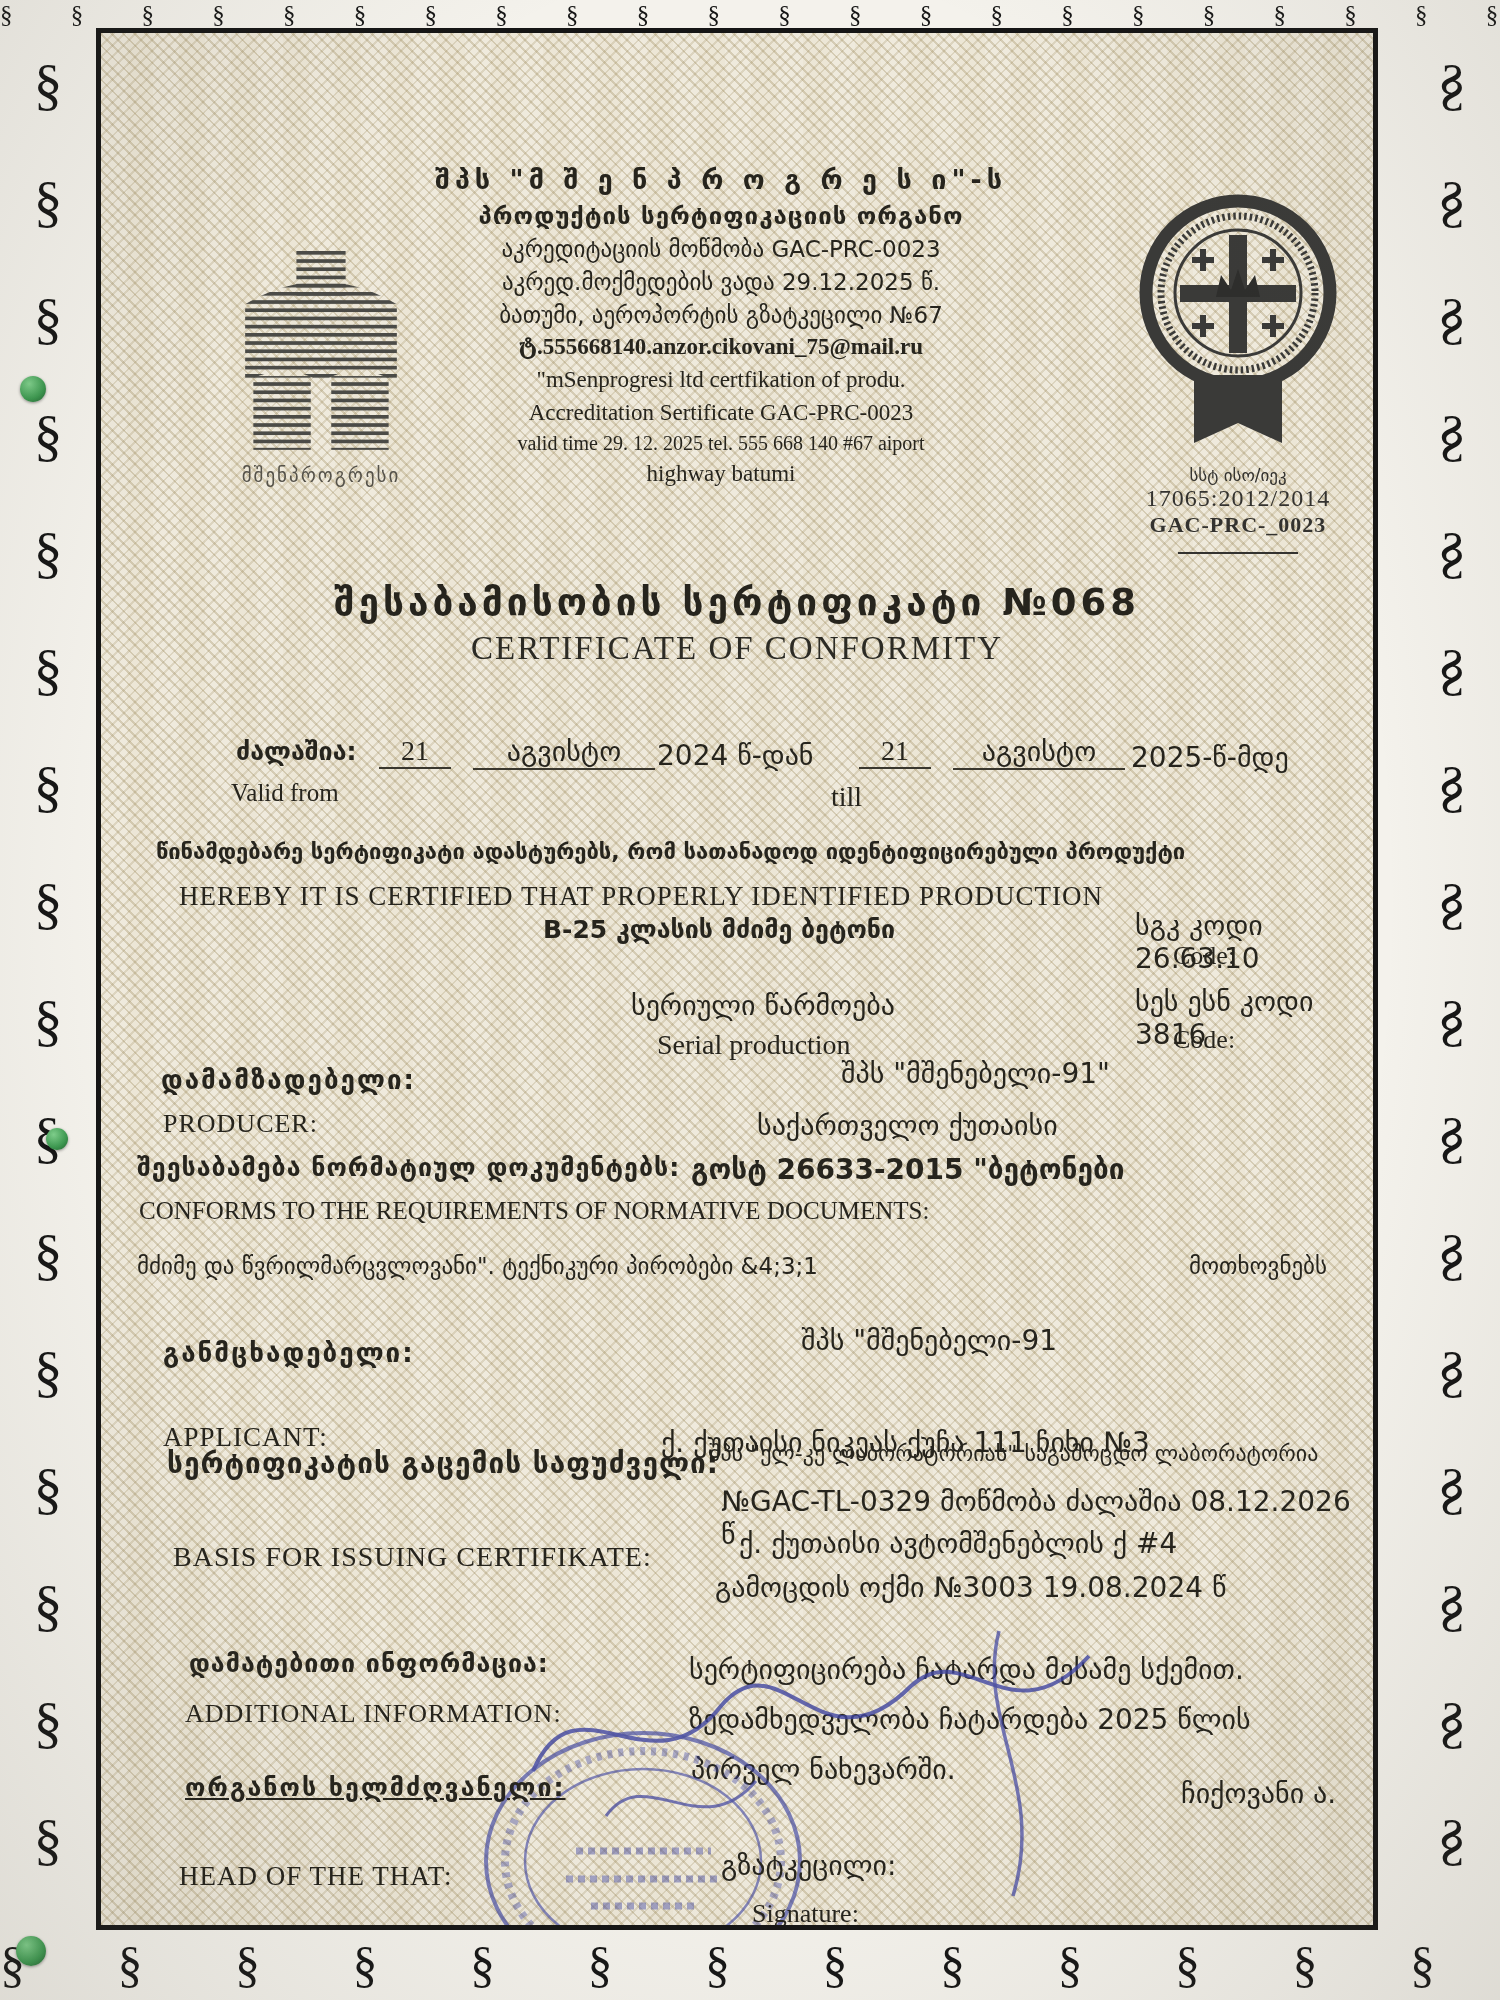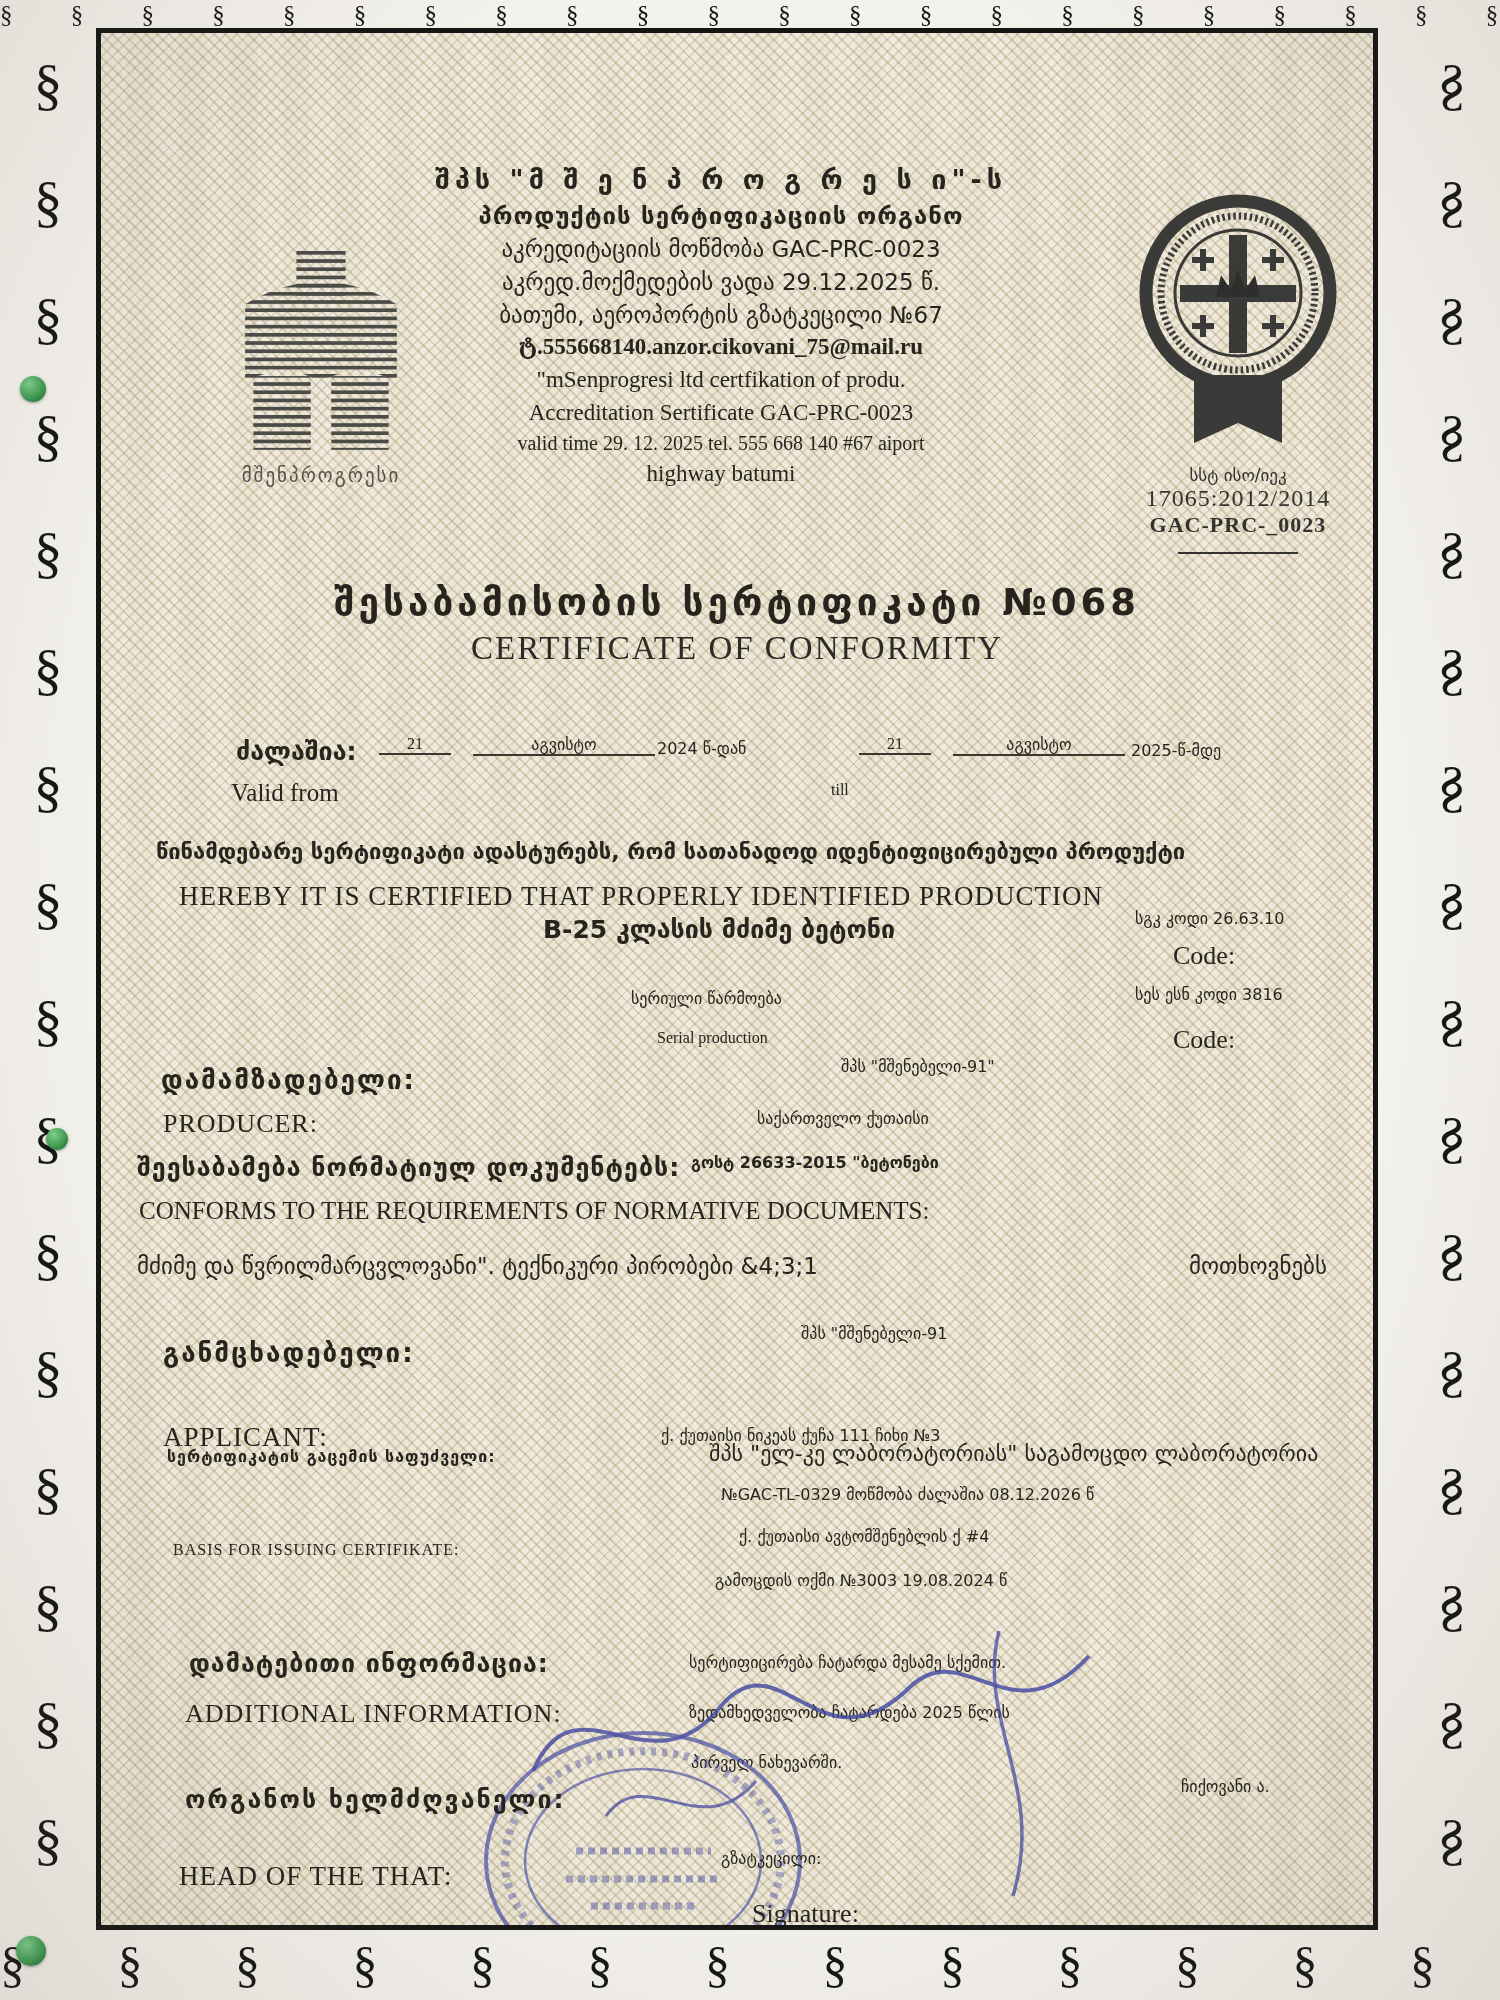--- a/index.html
+++ b/index.html
@@ -50,21 +50,21 @@
   .seal-cap1{font-size:17px;margin-top:6px;}
   .seal-cap2{font-size:24px;letter-spacing:1px;}
   .seal-cap3{font-size:22px;font-weight:700;letter-spacing:1px;}
   .seal-cap3 .dash-line{display:inline-block;width:120px;border-bottom:2px solid #33322f;vertical-align:4px;}
   
   .title-block{left:0;top:548px;width:100%;text-align:center;}
   .title-ka{font-size:37px;font-weight:700;letter-spacing:4px;}
   .title-en{font-size:33px;letter-spacing:2px;margin-top:6px;color:#2c2b25;}
   
   .sec{left:0;top:0;width:100%;}
-  .t22{font-size:22px;} .t23{font-size:23px;} .t24{font-size:16px;} .t25{font-size:25px;} .t26{font-size:26px;} .t27{font-size:27px;}
+  .t22{font-size:22px;} .t23{font-size:23px;} .t24{font-size:28px;} .t25{font-size:25px;} .t26{font-size:26px;} .t27{font-size:27px;}
   .lbl{font-weight:700;letter-spacing:1px;}
   .z5{z-index:5;}
   
   .stamp-svg{left:300px;top:1578px;z-index:4;opacity:.88;}
   
   .pin{position:absolute;border-radius:50%;background:radial-gradient(circle at 35% 30%, #7fd08c, var(--pin-green) 60%, #1f5e2c);box-shadow:0 1px 3px rgba(0,0,0,.4);}
   .vignette{position:absolute;inset:0;pointer-events:none;
     background:radial-gradient(ellipse at 50% 45%, rgba(255,255,255,0) 60%, rgba(90,85,70,.14) 100%);}
 </style>
 </head>
@@ -201,21 +201,21 @@
 
     <div class="abs sec" style="top:1604px;">
       <span class="abs ka t25 lbl" style="left:88px;top:12px;">დამატებითი ინფორმაცია:</span>
       <span class="abs ka t24" style="left:588px;top:16px;">სერტიფიცირება ჩატარდა მესამე სქემით.</span>
       <span class="abs t26" style="left:84px;top:62px;letter-spacing:1px;">ADDITIONAL INFORMATION:</span>
       <span class="abs ka t24" style="left:588px;top:66px;">ზედამხედველობა ჩატარდება 2025 წლის</span>
       <span class="abs ka t24" style="left:590px;top:116px;">პირველ ნახევარში.</span>
     </div>
 
     <div class="abs sec z5" style="top:1730px;">
-      <span class="abs ka t25 lbl" style="left:84px;top:22px;letter-spacing:2px;">ორგანოს ხელმძღვანელი:</span>
+      <span class="abs ka t25 lbl" style="left:84px;top:10px;letter-spacing:2px;text-decoration:underline;">ორგანოს ხელმძღვანელი:</span>
       <span class="abs ka t24" style="left:1080px;top:14px;">ჩიქოვანი ა.</span>
       <span class="abs t27" style="left:78px;top:98px;letter-spacing:1px;">HEAD OF THE THAT:</span>
       <span class="abs ka t24" style="left:620px;top:86px;">გზატკეცილი:</span>
       <span class="abs t26" style="left:651px;top:136px;">Signature:</span>
     </div>
 
     <svg class="abs stamp-svg" width="720" height="360" viewBox="0 0 720 360">
       <g fill="none" stroke="#3e44a0">
         <ellipse cx="242" cy="250" rx="157" ry="128" stroke-width="4" opacity=".75"></ellipse>
         <ellipse cx="242" cy="250" rx="118" ry="92" stroke-width="2.5" opacity=".7"></ellipse>

